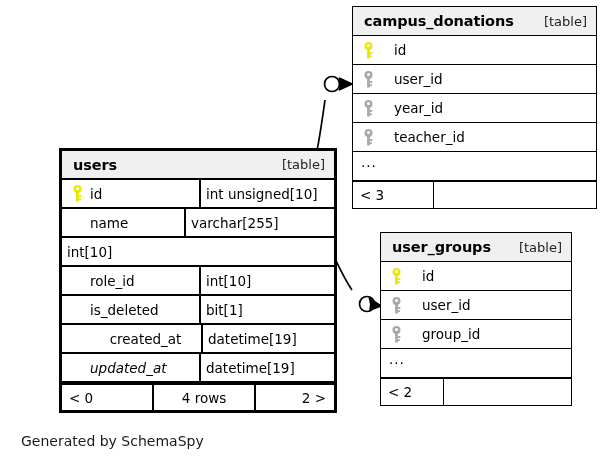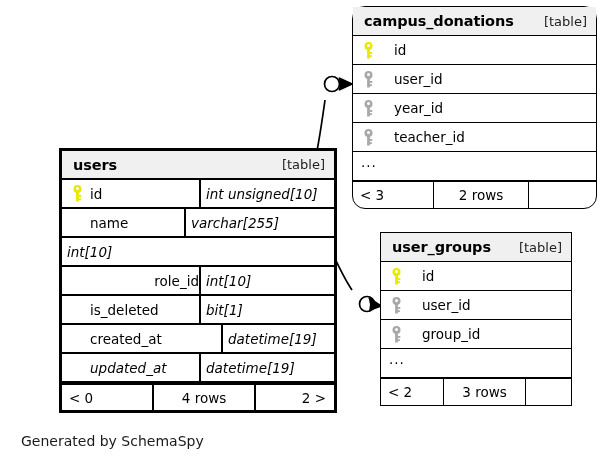--- a/index.html
+++ b/index.html
@@ -102,21 +102,20 @@
   .cell-type {
     display: flex;
     align-items: center;
     box-sizing: border-box;
     flex: 1 1 auto;
     min-width: 0;
     padding-left: 5px;
     font-size: 13.5px;
     white-space: nowrap;
     overflow: hidden;
-    font-style: italic;
   }
 
   
   .key-slot {
     width: 14px;
     height: 18px;
     flex: 0 0 auto;
     display: flex;
     align-items: center;
     justify-content: center;
@@ -225,37 +224,37 @@
         <span class="col-label">name</span>
       </div>
       <div class="cell-type">varchar[255]</div>
     </div>
 
     <div class="t-row">
       <div class="cell-type">int[10]</div>
     </div>
 
     <div class="t-row">
-      <div class="cell-name split" style="width:139px;justify-content:space-between;">
+      <div class="cell-name split" style="width:139px;">
         <span class="key-slot"></span>
         <span class="col-label">role_id</span>
       </div>
       <div class="cell-type">int[10]</div>
     </div>
 
     <div class="t-row">
       <div class="cell-name split" style="width:139px;">
         <span class="key-slot"></span>
         <span class="col-label">is_deleted</span>
       </div>
       <div class="cell-type">bit[1]</div>
     </div>
 
     <div class="t-row">
-      <div class="cell-name split" style="width:161px;">
+      <div class="cell-name split" style="width:141px;justify-content:center;">
         <span class="key-slot"></span>
         <span class="col-label">created_at</span>
       </div>
       <div class="cell-type">datetime[19]</div>
     </div>
 
     <div class="t-row">
       <div class="cell-name split" style="width:139px;font-style:italic;">
         <span class="key-slot"></span>
         <span class="col-label">updated_at</span>
@@ -263,21 +262,21 @@
       <div class="cell-type">datetime[19]</div>
     </div>
 
     <div class="t-footer">
       <div class="f-cell f-prev" style="width:92px;">&lt; 0</div>
       <div class="f-cell f-count" style="width:102px;">4 rows</div>
       <div class="f-cell f-next" style="flex:1 1 auto;">2 &gt;</div>
     </div>
   </div>
 
-  <div class="table-box" id="tbl-campus-donations" style="left:352px; top:6px; width:245px;border-radius:13px;">
+  <div class="table-box" id="tbl-campus-donations" style="left:352px; top:6px; width:245px;">
 
     <div class="t-header">
       <span class="t-name">campus_donations</span>
       <span class="t-tag">[table]</span>
     </div>
 
     <div class="t-row">
       <div class="cell-name">
         <span class="key-slot">
           <svg width="11" height="17" viewBox="0 0 11 17">
@@ -336,21 +335,20 @@
         <span class="col-label" style="padding-left:19px;">teacher_id</span>
       </div>
     </div>
 
     <div class="t-row ellipsis">
       <span class="dots">...</span>
     </div>
 
     <div class="t-footer">
       <div class="f-cell f-prev" style="width:81px;">&lt; 3</div>
-      <div class="f-cell f-count" style="width:95px;">2 rows</div>
       <div class="f-cell f-next" style="flex:1 1 auto;"></div>
     </div>
   </div>
 
   <div class="table-box" id="tbl-user-groups" style="left:380px; top:232px; width:192px;">
 
     <div class="t-header">
       <span class="t-name">user_groups</span>
       <span class="t-tag">[table]</span>
     </div>
@@ -399,20 +397,19 @@
         <span class="col-label" style="padding-left:19px;">group_id</span>
       </div>
     </div>
 
     <div class="t-row ellipsis">
       <span class="dots">...</span>
     </div>
 
     <div class="t-footer">
       <div class="f-cell f-prev" style="width:63px;">&lt; 2</div>
-      <div class="f-cell f-count" style="width:82px;">3 rows</div>
       <div class="f-cell f-next" style="flex:1 1 auto;"></div>
     </div>
   </div>
 
   <div id="caption">Generated by SchemaSpy</div>
 
 </div>
 
 </body></html>

